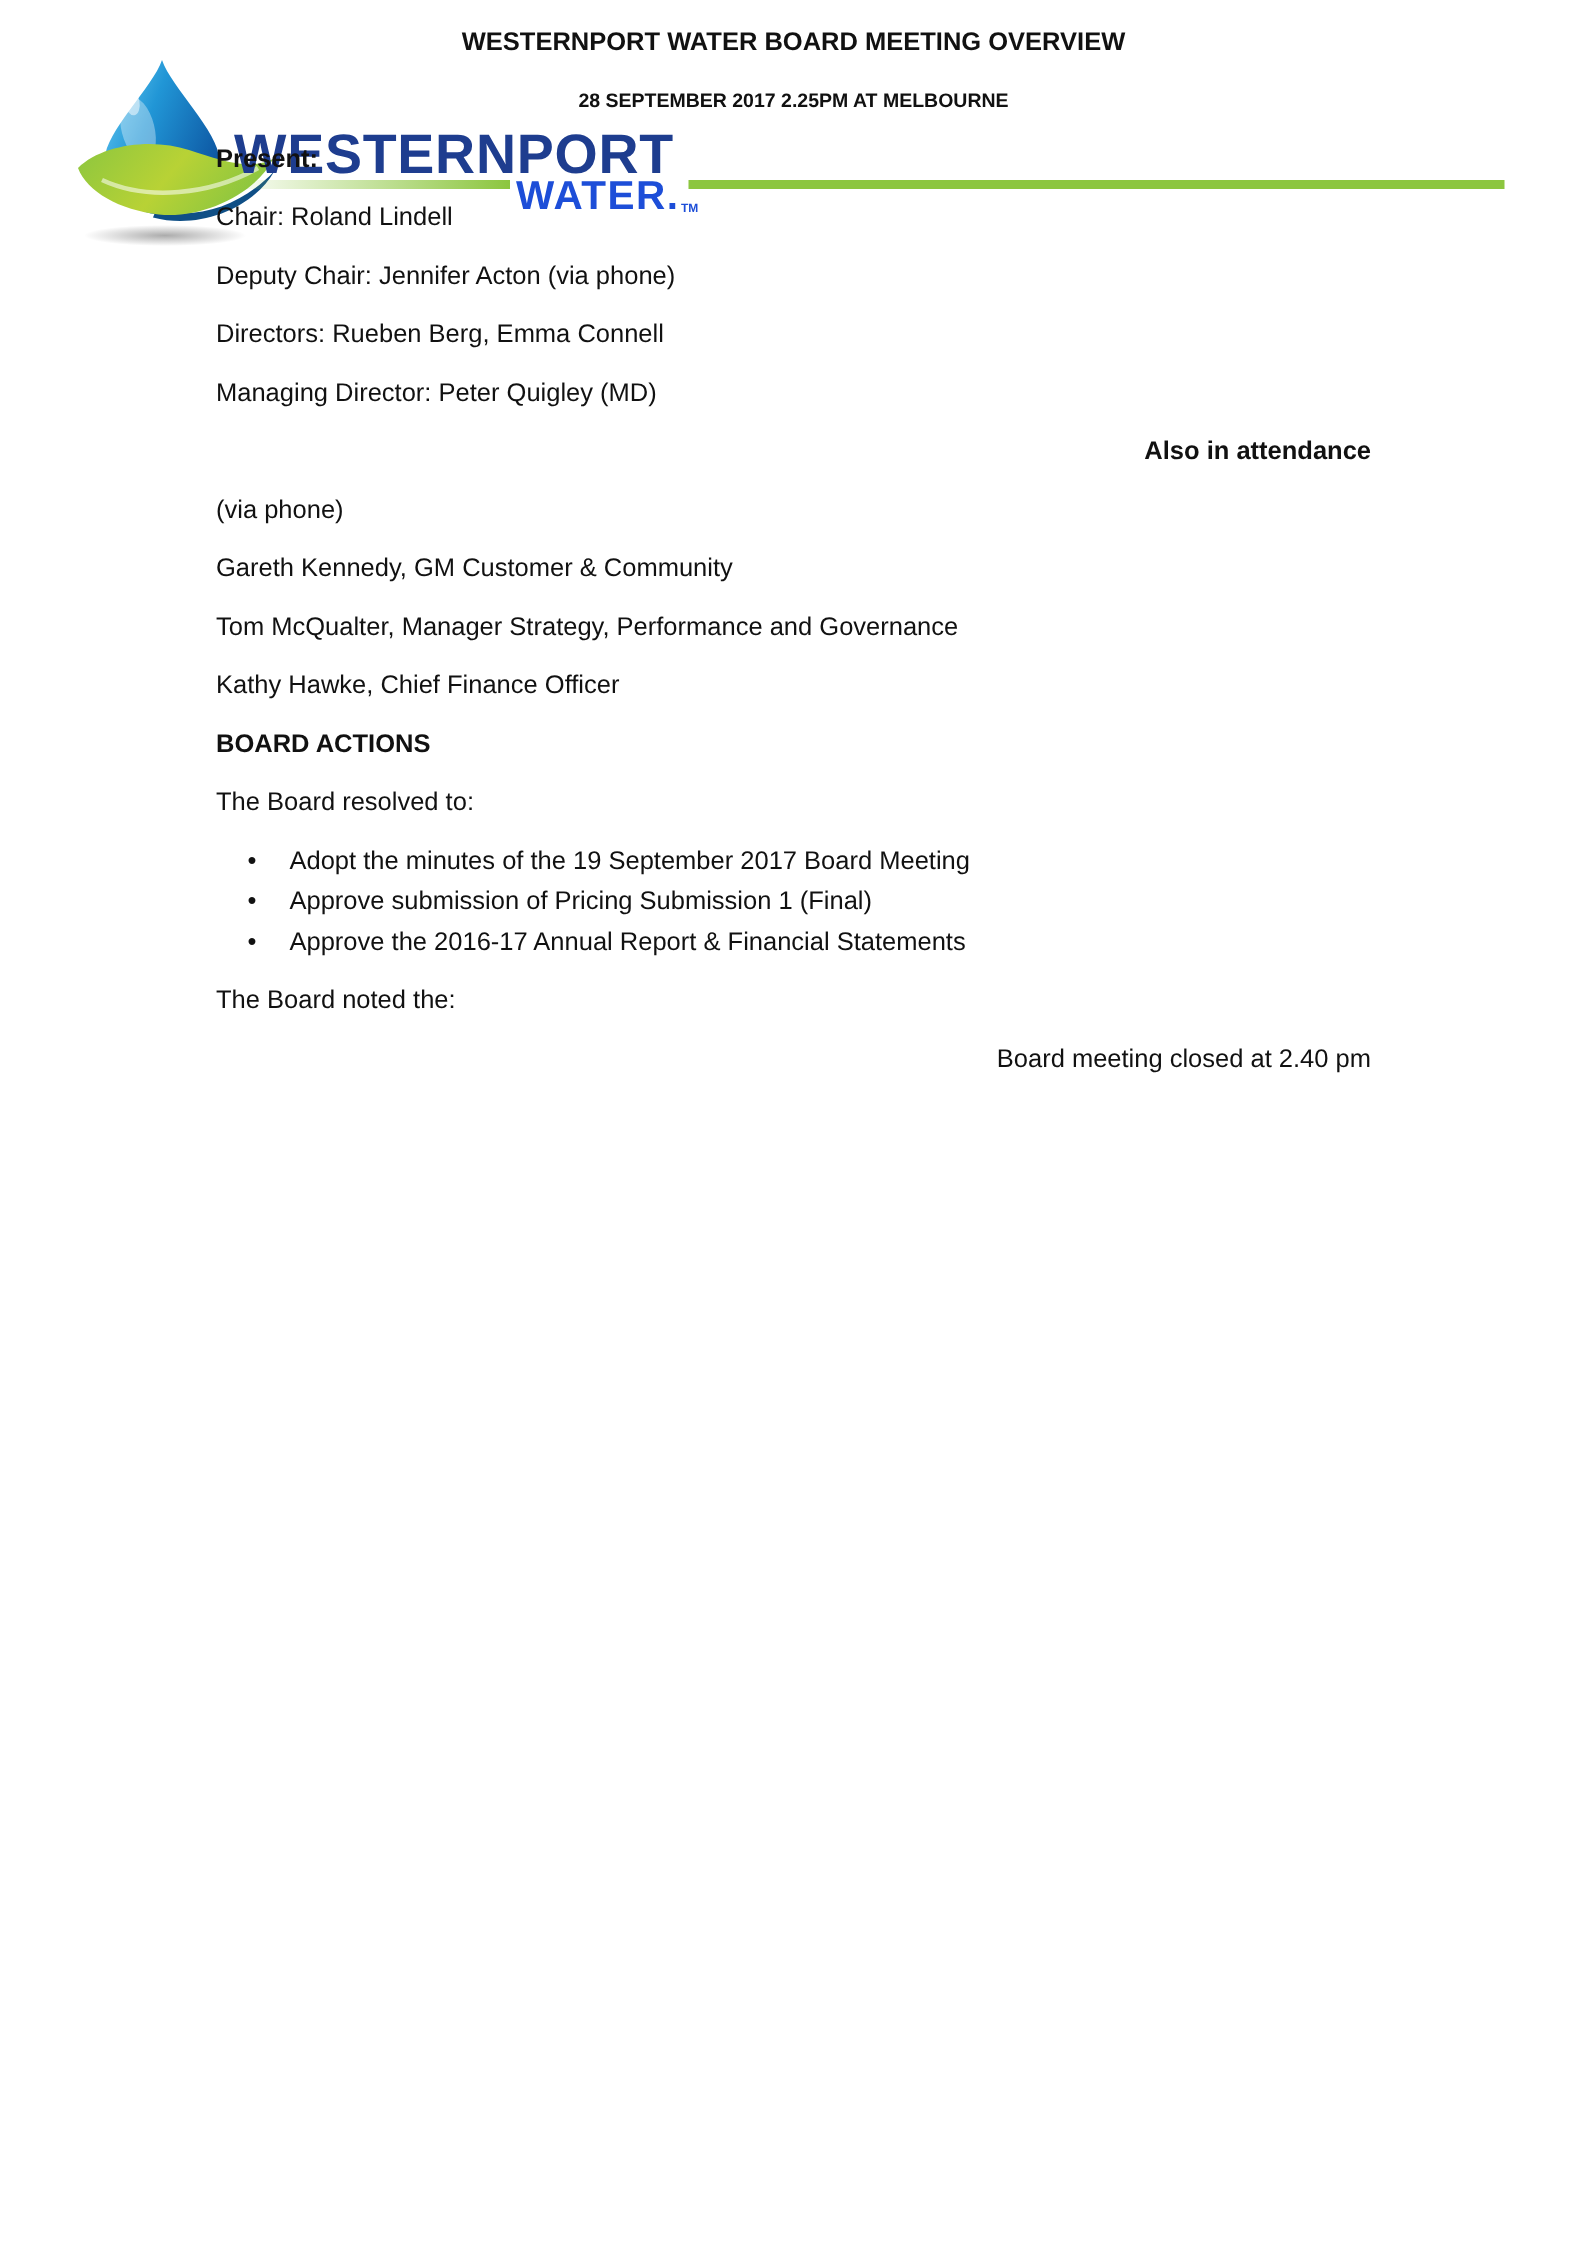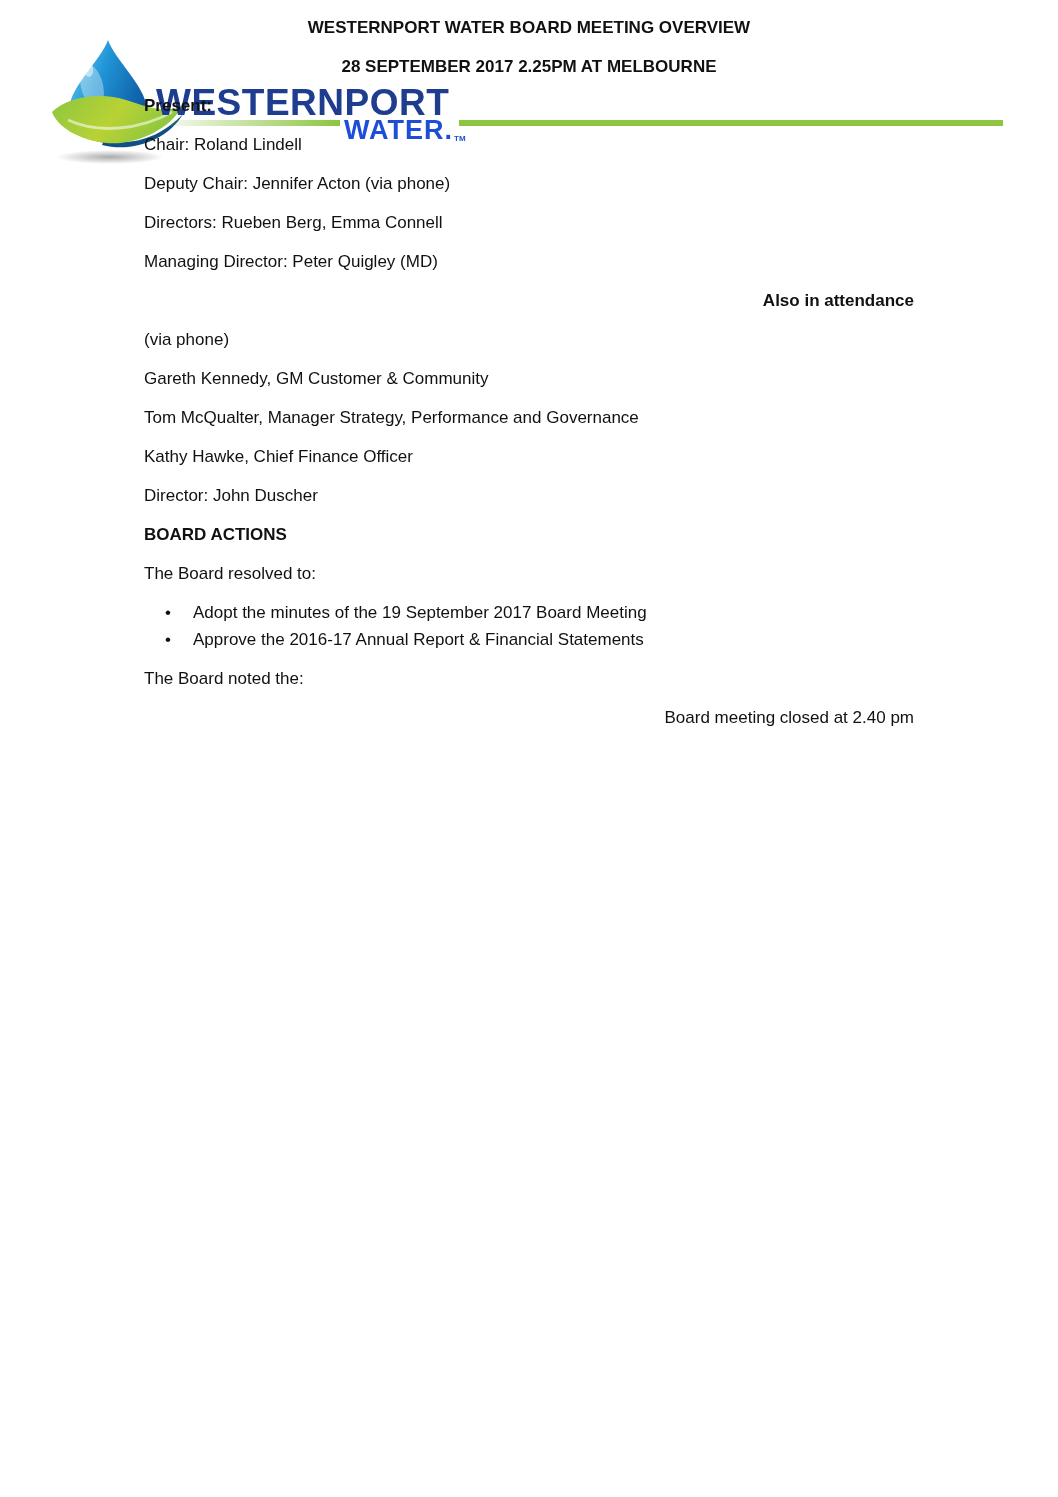--- a/index.html
+++ b/index.html
@@ -39,21 +39,21 @@
   
   .content{
     position:absolute;left:128px;top:0;width:802px;
     font-size:17px;line-height:23px;
   }
   .content p{margin:16px;}
   .doc-title{
     margin-top:190px;text-align:center;font-weight:bold;font-size:17px;
   }
   .doc-subtitle{
-    margin-top:22px;text-align:center;font-weight:bold;font-size:17px;
+    margin-top:22px;text-align:center;font-weight:bold;font-size:13px;
   }
   .h{font-weight:bold;}
   .sec-present{margin-top:25px;}
   .sec-attendance{margin-top:22px;text-align:right;}
   .sec-apologies{margin-top:18px;}
   .sec-actions-h{margin-top:21px;}
   .resolved-intro{margin-top:24px;}
   .noted-intro{margin-top:21px;}
   .closing{margin-top:22px;text-align:right;}
   ul.bullets{
@@ -120,29 +120,29 @@
 
     <section>
       <p class="h sec-attendance">Also in attendance</p>
       <p>(via phone)</p>
       <p>Gareth Kennedy, GM Customer &amp; Community</p>
       <p>Tom McQualter, Manager Strategy, Performance and Governance</p>
       <p>Kathy Hawke, Chief Finance Officer</p>
     </section>
 
     <section>
-      <p>Director: John Duscher</p>
     </section>
 
     <section>
       <p class="h sec-actions-h">BOARD ACTIONS</p>
 
       <p class="resolved-intro">The Board resolved to:</p>
       <ul class="bullets">
         <li>Adopt the minutes of the 19 September 2017 Board Meeting</li>
+        <li>Approve submission of Pricing Submission 1 (Final)</li>
         <li>Approve the 2016-17 Annual Report &amp; Financial Statements</li>
       </ul>
 
       <p class="noted-intro">The Board noted the:</p>
 
       <p class="closing">Board meeting closed at 2.40 pm</p>
     </section>
   </main>
 
 </div>

